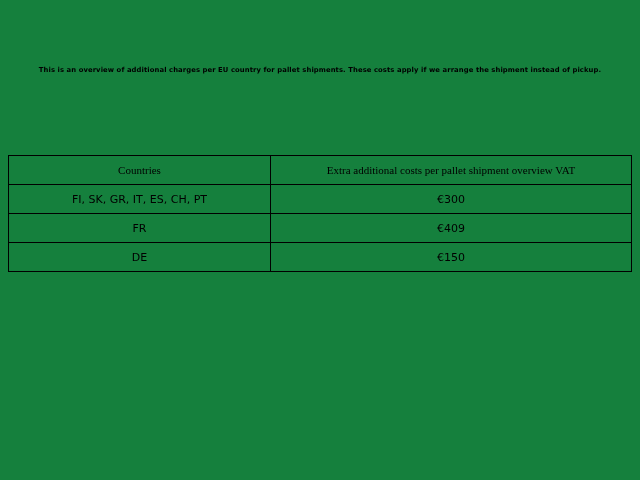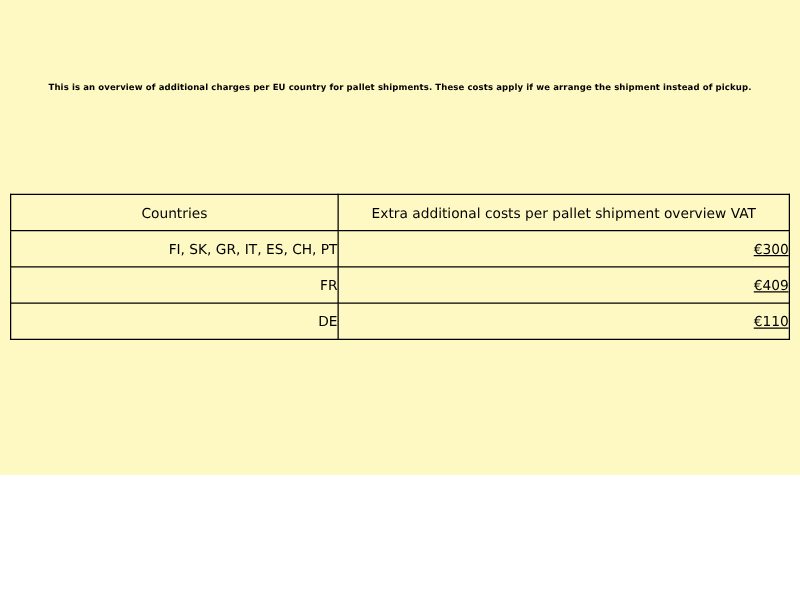--- a/index.html
+++ b/index.html
@@ -3,22 +3,22 @@
 <meta charset="utf-8">
 <style>
   html, body {
     margin: 0;
     padding: 0;
     background: #ffffff;
   }
   .canvas {
     position: relative;
     width: 640px;
-    height: 380px;
-    background: #fef9c3;
+    height: 480px;
+    background: #15803d;
     overflow: hidden;
     font-family: "DejaVu Sans", "Liberation Sans", sans-serif;
     color: #000000;
   }
   .caption {
     position: absolute;
     top: 66px;
     left: 0;
     width: 640px;
     text-align: center;
@@ -43,29 +43,29 @@
     border: 1.4px solid #000000;
     height: 28px;
     padding: 0;
     font-weight: normal;
     vertical-align: middle;
     overflow: hidden;
     white-space: nowrap;
   }
   th.col-countries, th.col-costs {
     text-align: center;
+    font-family: Liberation Serif, serif;
   }
   td.cell-countries {
-    text-align: right;
+    text-align: center;
     padding-left: 23px;
   }
   td.cell-cost {
-    text-align: right;
+    text-align: center;
     padding-left: 34px;
-    text-decoration: underline;
   }
 </style>
 </head>
 <body>
 
 <div class="canvas">
 
   <div class="caption">This is an overview of additional charges per EU country for pallet shipments. These costs apply if we arrange the shipment instead of pickup.</div>
 
   <table class="charges">
@@ -83,18 +83,18 @@
       <tr>
         <td class="cell-countries">FI, SK, GR, IT, ES, CH, PT</td>
         <td class="cell-cost">€300</td>
       </tr>
       <tr>
         <td class="cell-countries">FR</td>
         <td class="cell-cost">€409</td>
       </tr>
       <tr>
         <td class="cell-countries">DE</td>
-        <td class="cell-cost">€110</td>
+        <td class="cell-cost">€150</td>
       </tr>
     </tbody>
   </table>
 
 </div>
 
 </body></html>

